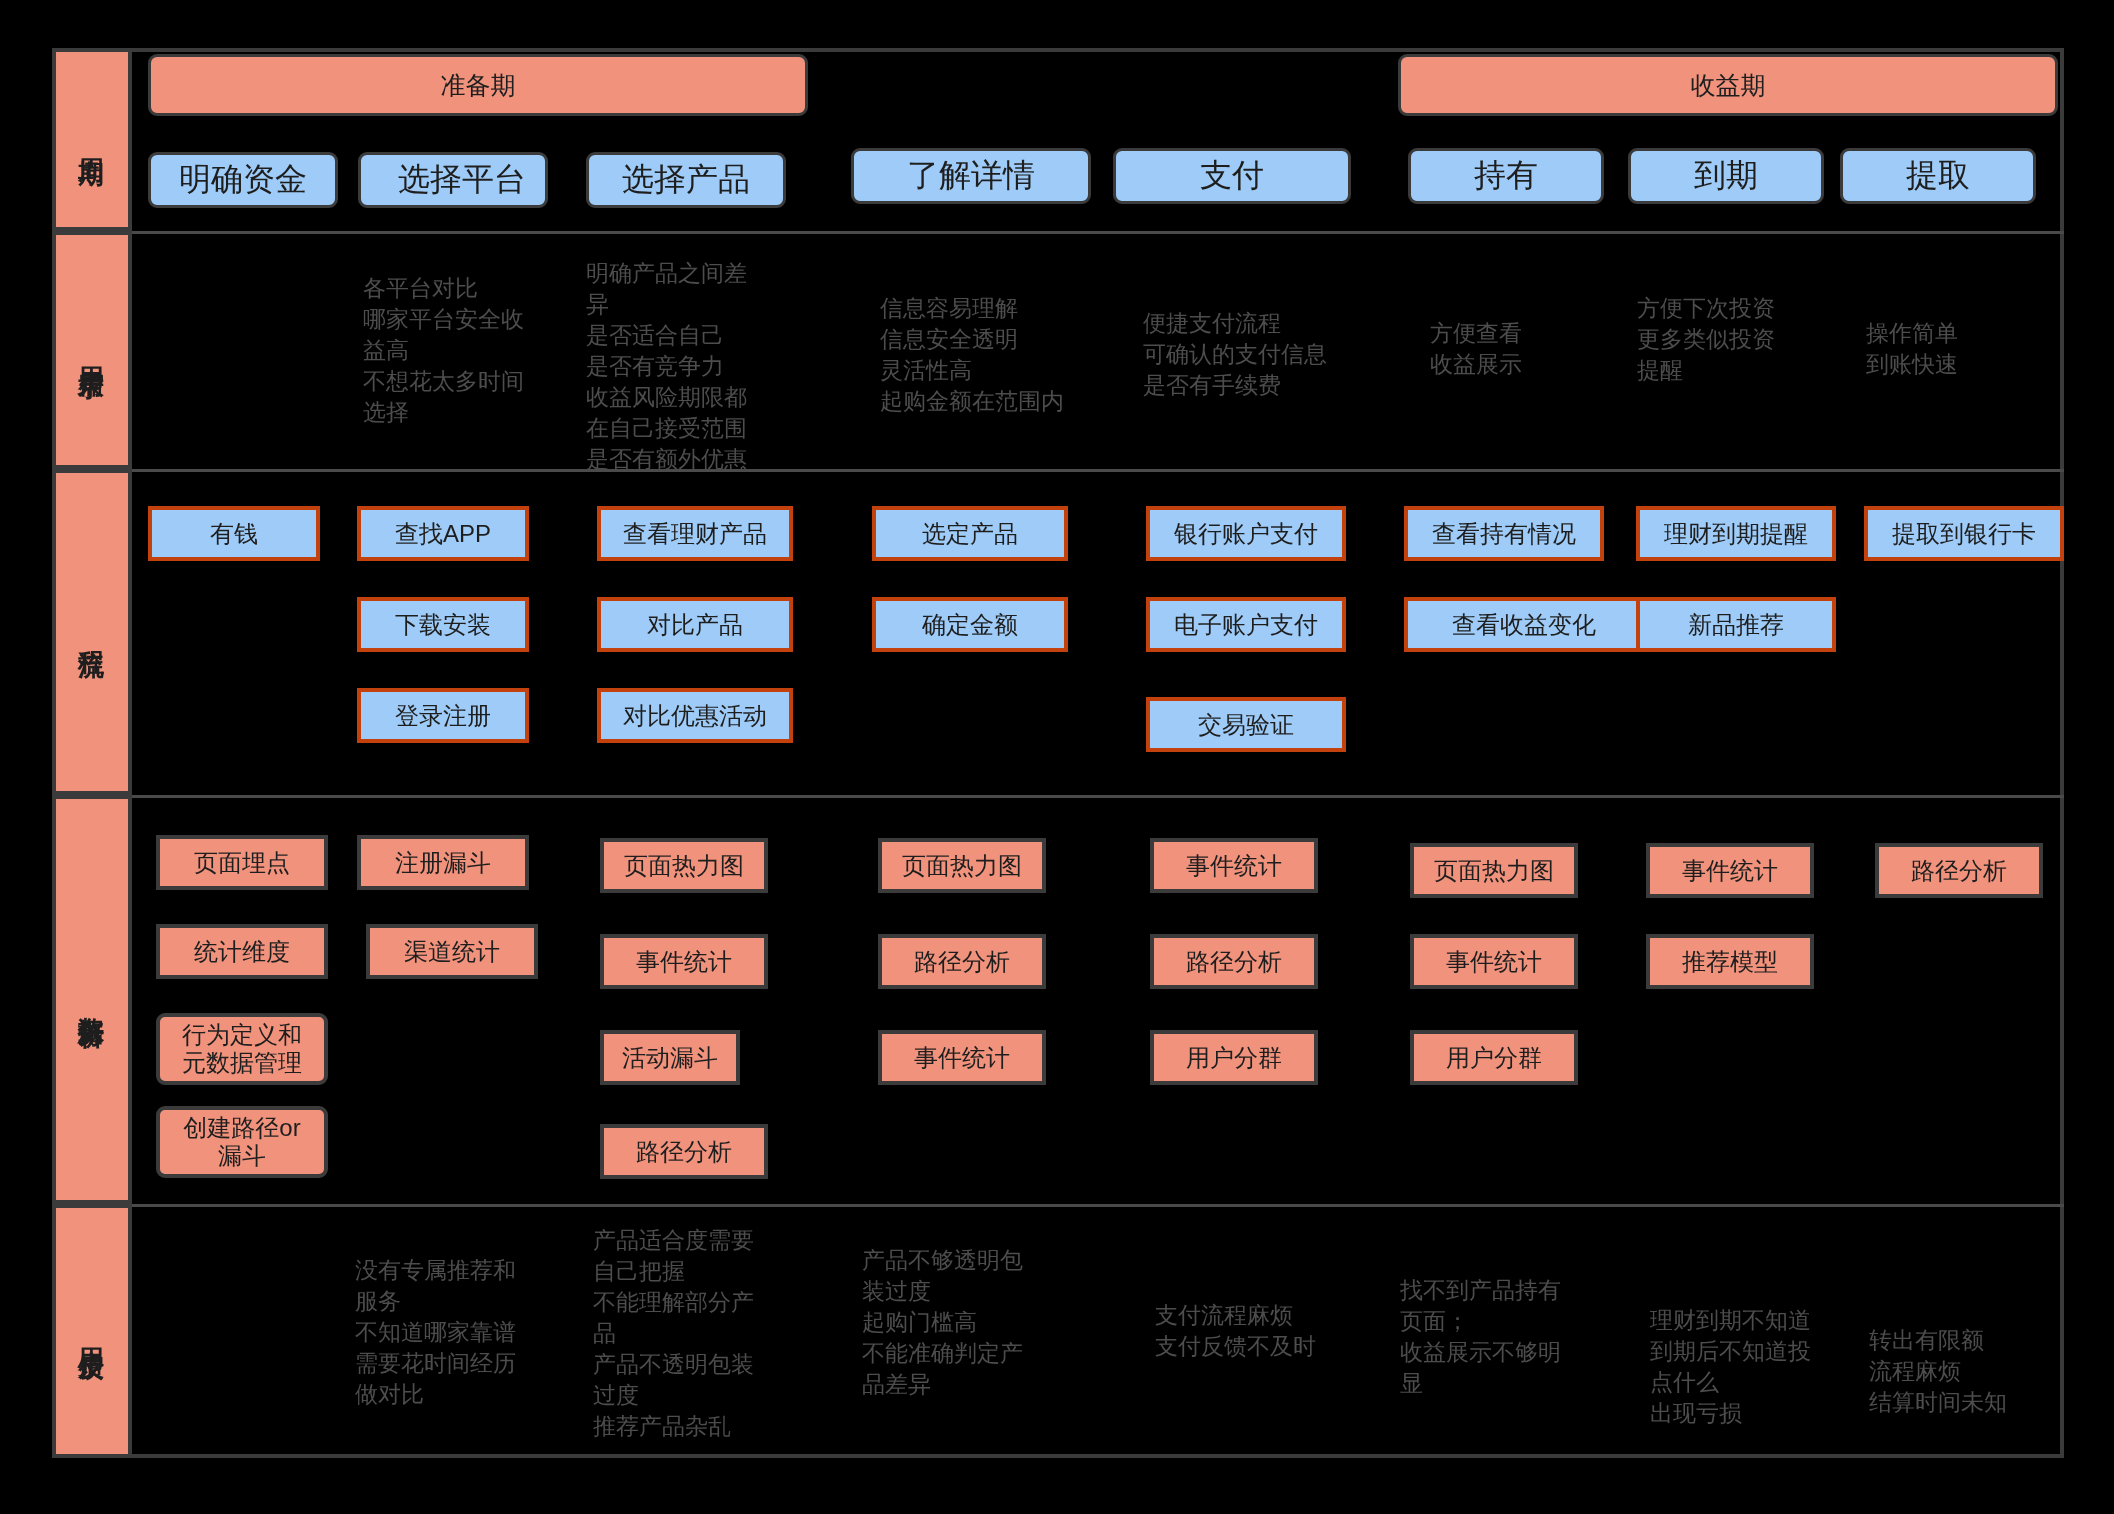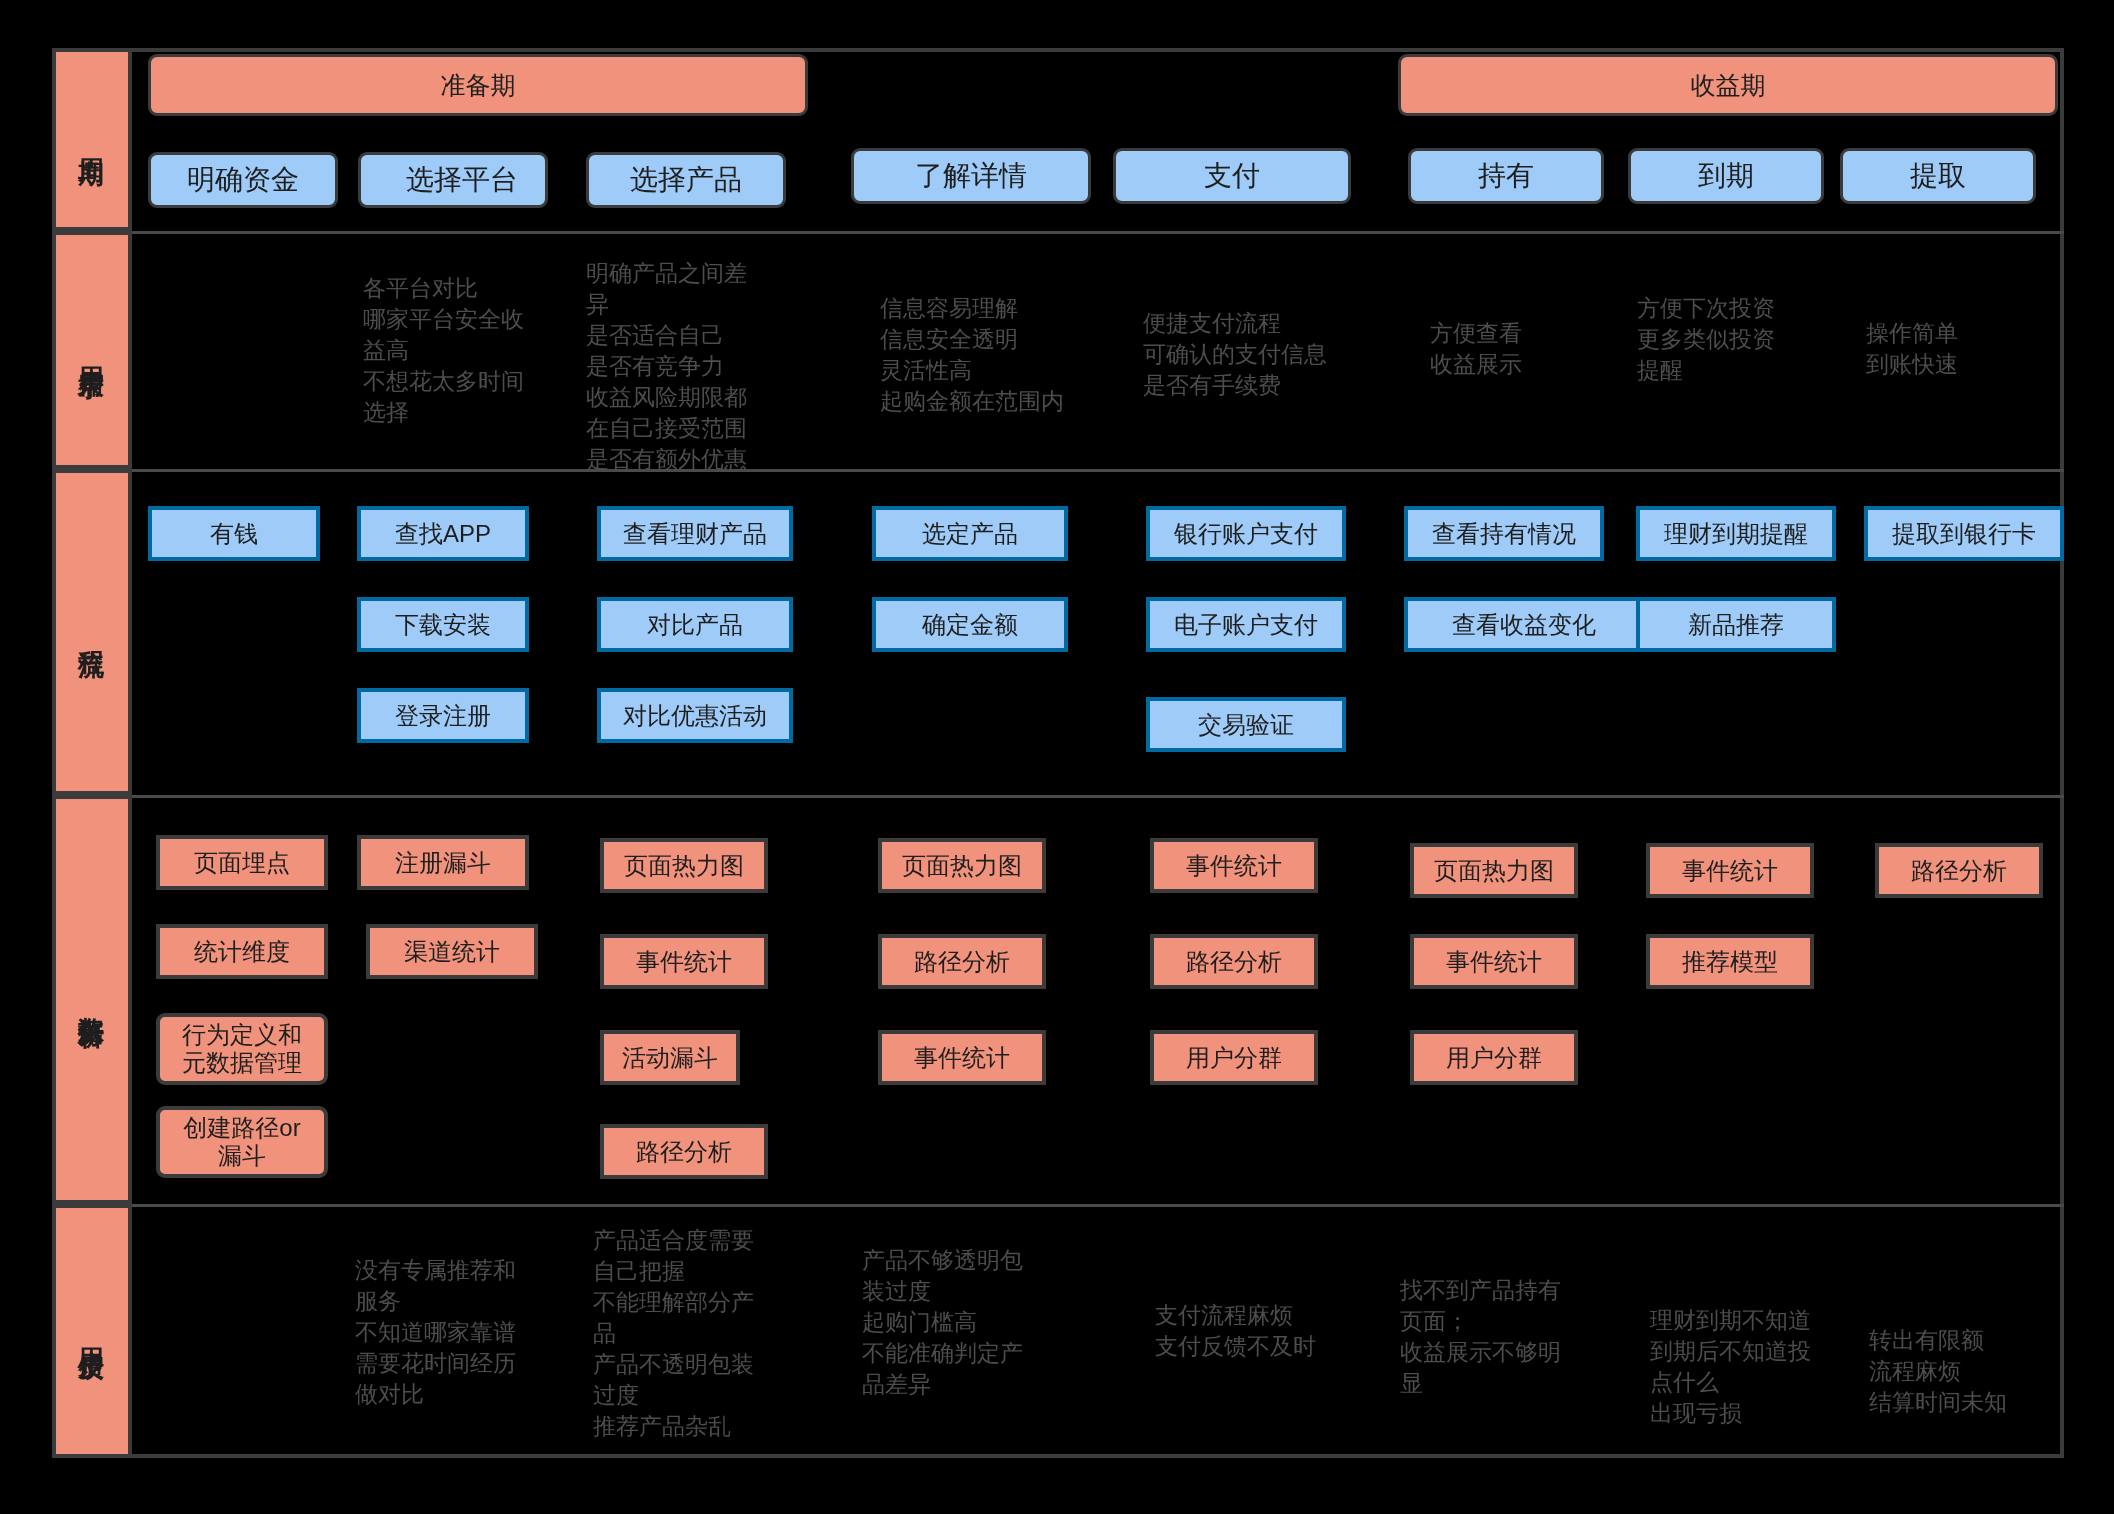--- a/index.html
+++ b/index.html
@@ -83,39 +83,39 @@
   .stage-chip {
     position: absolute;
     height: 56px;
     background: #9ecbf7;
     border: 3px solid #3b3b3b;
     border-radius: 9px;
     box-sizing: border-box;
     display: flex;
     align-items: center;
     justify-content: center;
-    font-size: 28px;
+    font-size: 32px;
     color: #1e1e1e;
   }
 
   
   .text-block {
     position: absolute;
     font-size: 23px;
     line-height: 31px;
     color: #4d4d4d;
     white-space: pre-line;
   }
 
   
   .flow-box {
     position: absolute;
     height: 55px;
     background: #9ecbf7;
-    border: 4px solid #0369a1;
+    border: 4px solid #c2410c;
     box-sizing: border-box;
     display: flex;
     align-items: center;
     justify-content: center;
     text-align: center;
     font-size: 24px;
     color: #1e1e1e;
     line-height: 28px;
   }
 

